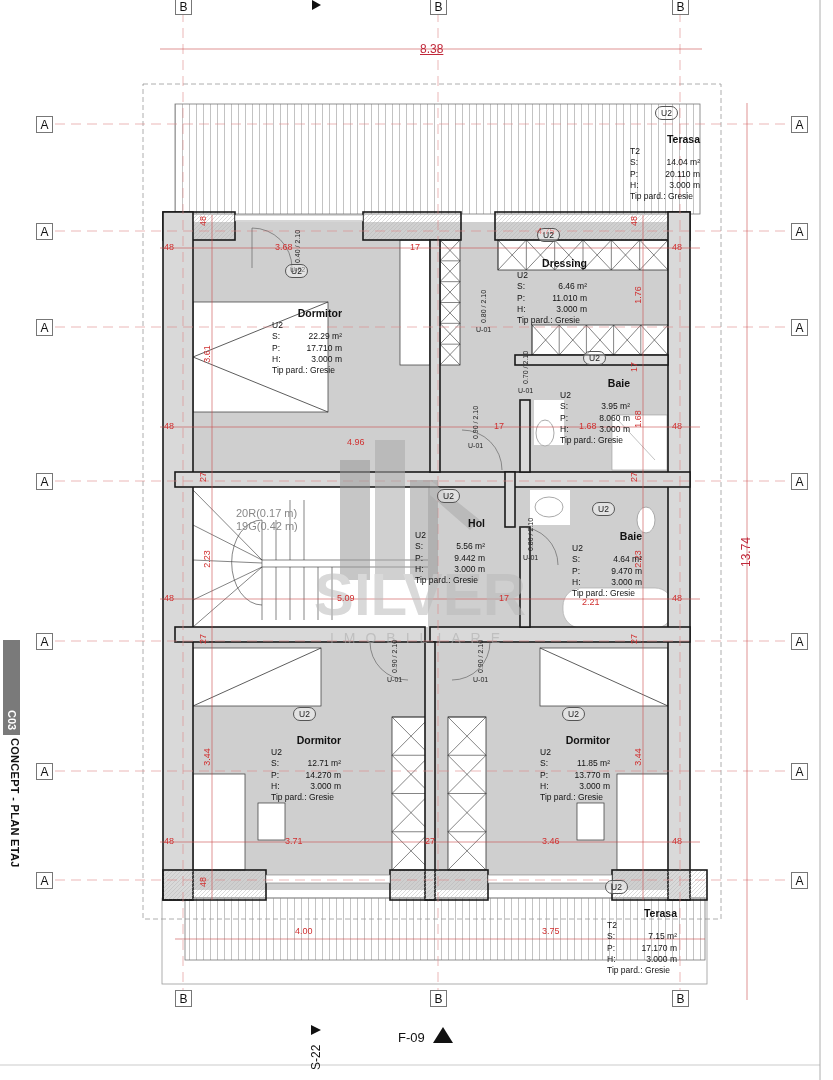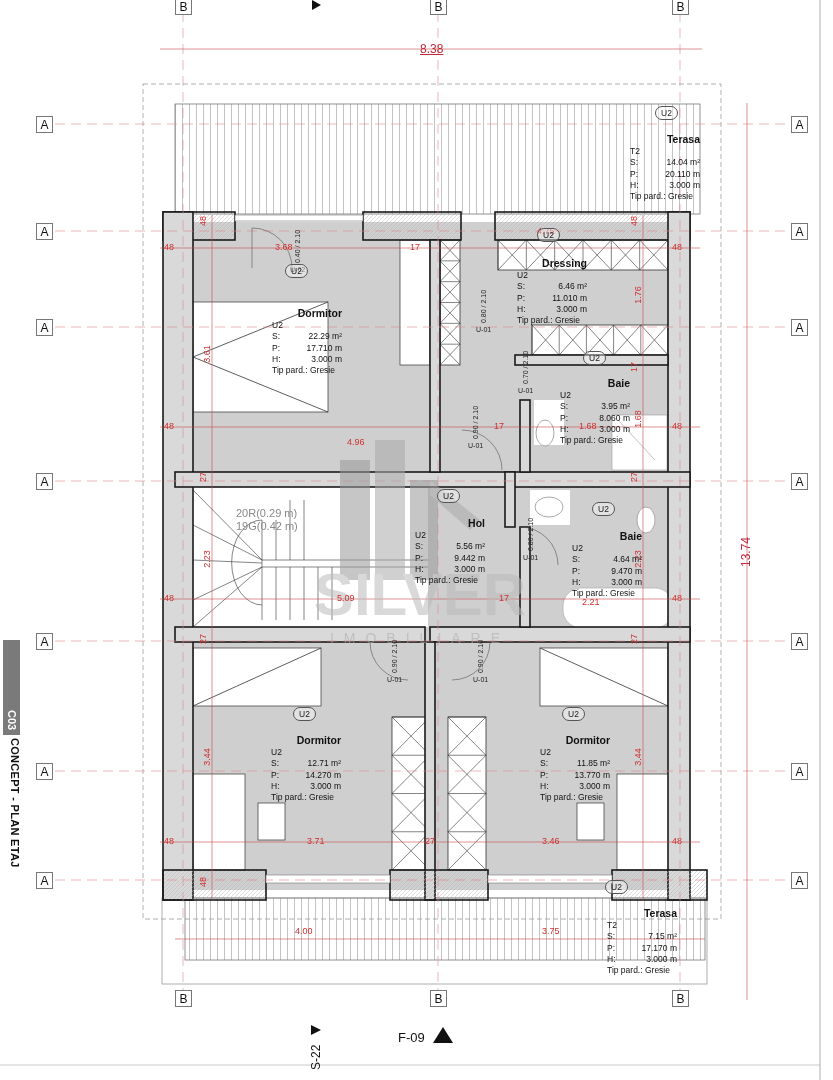--- a/index.html
+++ b/index.html
@@ -298,21 +298,21 @@
     <div class="dim" style="left: 164px; top: 593px;">48</div>
     <div class="dim" style="left: 337px; top: 593px;">5.09</div>
     <div class="dim" style="left: 499px; top: 593px;">17</div>
     <div class="dim" style="left: 582px; top: 597px;">2.21</div>
     <div class="dim" style="left: 672px; top: 593px;">48</div>
     <div class="dim v" style="left: 198px; top: 634px;">27</div>
     <div class="dim v" style="left: 629px; top: 634px;">27</div>
     <div class="dim v" style="left: 198px; top: 752px;">3.44</div>
     <div class="dim v" style="left: 629px; top: 752px;">3.44</div>
     <div class="dim" style="left: 164px; top: 836px;">48</div>
-    <div class="dim" style="left: 307px; top: 836px;">3.71</div>
+    <div class="dim" style="left: 285px; top: 836px;">3.71</div>
     <div class="dim" style="left: 425px; top: 836px;">27</div>
     <div class="dim" style="left: 542px; top: 836px;">3.46</div>
     <div class="dim" style="left: 672px; top: 836px;">48</div>
     <div class="dim v" style="left: 198px; top: 877px;">48</div>
     <div class="dim" style="left: 295px; top: 926px;">4.00</div>
     <div class="dim" style="left: 542px; top: 926px;">3.75</div>
   </div>
 
 <div id="rooms">
     <div class="room-label" style="left: 630px; top: 133px;">
@@ -493,21 +493,21 @@
     <div class="pill" style="left: 537px; top: 228px;">U2</div>
     <div class="pill" style="left: 583px; top: 351px;">U2</div>
     <div class="pill" style="left: 437px; top: 489px;">U2</div>
     <div class="pill" style="left: 592px; top: 502px;">U2</div>
     <div class="pill" style="left: 293px; top: 707px;">U2</div>
     <div class="pill" style="left: 562px; top: 707px;">U2</div>
     <div class="pill" style="left: 605px; top: 880px;">U2</div>
   </div>
 
 <div class="stair-text" style="left:236px;top:507px;">
-  <div>20R(0.29 m)</div>
+  <div>20R(0.17 m)</div>
   <div>19G(0.42 m)</div>
 </div>
 
 <div class="marker" style="left:398px;top:1030px;font-size:13px;">F-09</div>
 <div class="marker" style="left:309px;top:1070px;transform:rotate(-90deg);transform-origin:left top;font-size:12px;">S-22</div>
 
 <div class="sheet-badge"></div>
 <div style="position:absolute;left:18px;top:710px;transform:rotate(90deg);transform-origin:left top;color:#fff;font-weight:bold;font-size:11px;">C03</div>
 <div class="sheet-title">CONCEPT - PLAN ETAJ</div>
 

